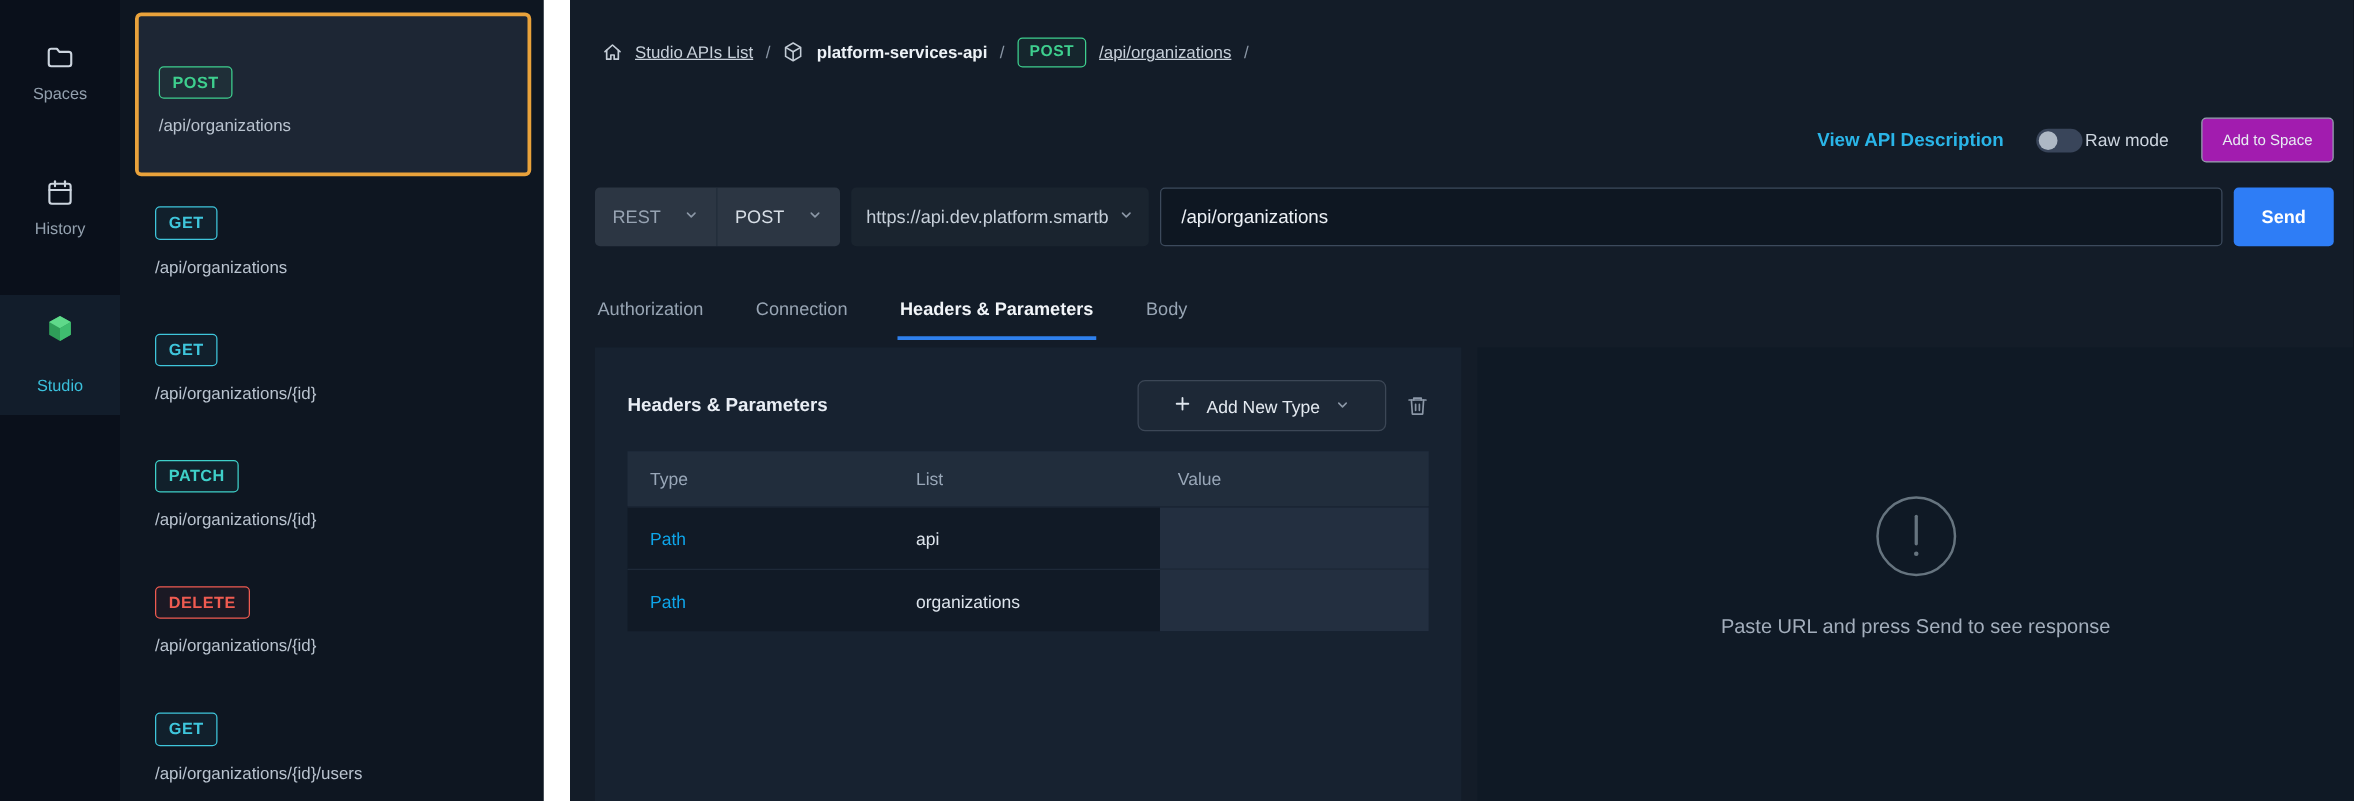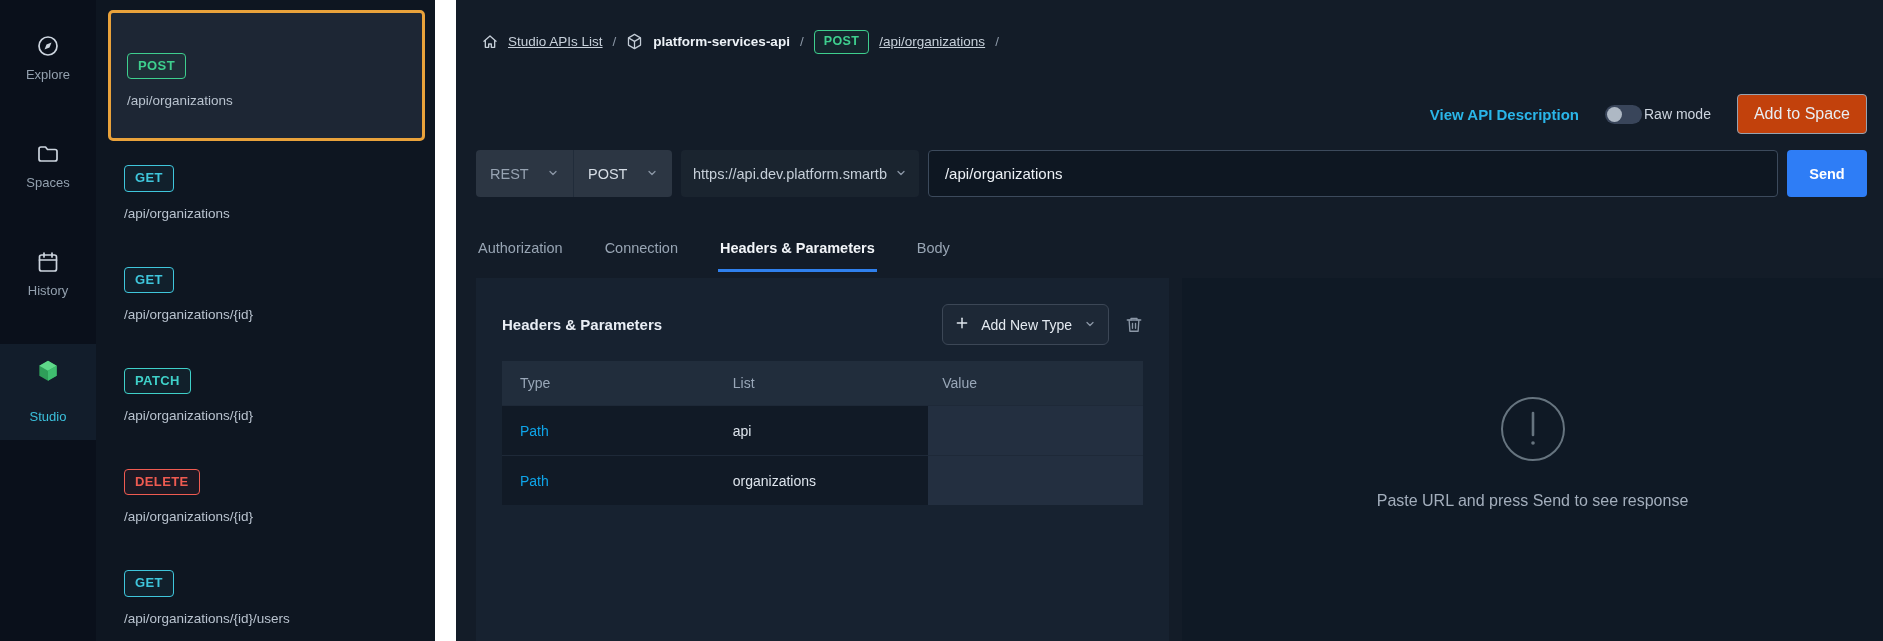--- a/index.html
+++ b/index.html
@@ -43,42 +43,42 @@
   .crumb-strong { font-weight:bold; color:#edf2f7; }
   .crumb-icon { display:flex; align-items:center; }
   .crumb-link { cursor:pointer;text-decoration:underline; }
 
   .controls { position:absolute; top:94px; right:16px; display:flex; align-items:center; gap:26px; }
   .link { color:#2ab5e8; font-weight:bold; font-size:15px; cursor:pointer; }
   .toggle-wrap { display:flex; align-items:center; gap:2px;justify-content:center; }
   .toggle { width:37px; height:19px; background:#39455a; border-radius:10px; position:relative; cursor:pointer; }
   .toggle-knob { position:absolute; left:2px; top:2px; width:15px; height:15px; border-radius:50%; background:#aeb8c4; }
   .toggle-label { font-size:14px; color:#cdd5df; }
-  .btn-outline { padding:10px 16px; border:1px solid #97a2b0; border-radius:4px; background:#c2410c; color:#e8edf3; font-size:16px; cursor:pointer; font-family:inherit; }
+  .btn-outline { padding:10px 16px; border:1px solid #97a2b0; border-radius:4px; background:#a21caf; color:#e8edf3; font-size:12px; cursor:pointer; font-family:inherit; }
 
   .request-row { position:absolute; left:20px; right:16px; top:150px; height:47px; display:flex; align-items:stretch; gap:9px; }
   .dd-group { display:flex; background:#2c3643; border-radius:4px; overflow:hidden; flex:0 0 auto; }
   .dd { width:98px; display:flex; align-items:center; justify-content:space-between; padding:0 14px; font-size:14.5px; cursor:pointer; }
   .dd-protocol { color:#97a3b2; border-right:1px solid #212c3a; }
   .dd-method { color:#d7dee6; }
   .url-select { flex:0 0 237px; background:#1a242f; border-radius:4px; display:flex; align-items:center; gap:8px; padding:0 12px; cursor:pointer; }
   .url-text { flex:1; font-size:14.5px; color:#c6cfd9; white-space:nowrap; overflow:hidden; }
   .path-input { flex:1; background:#0e1722; border:1px solid #3c4a5c; border-radius:4px; color:#edf1f6; font-size:15px; padding:0 16px; font-family:inherit; outline:none; }
   .send-btn { flex:0 0 80px; background:#2e7df6; border:none; border-radius:4px; color:#fff; font-size:14.5px; font-weight:bold; cursor:pointer; font-family:inherit; }
 
   .tabs { position:absolute; left:20px; top:232px; display:flex; gap:38px; }
   .tab { font-size:14.5px; color:#98a5b4; padding:8px 2px 13px; cursor:pointer; }
   .tab.active { color:#f2f5f9; font-weight:bold; border-bottom:3px solid #2f80ed; }
 
   .content { position:absolute; left:20px; right:0; top:278px; bottom:0; display:flex; gap:13px; }
   .panel { flex:0 0 693px; background:#172230; padding:26px 26px 0; }
   .panel-head { display:flex; align-items:center; justify-content:space-between; }
   .panel-title { font-size:15px; font-weight:bold; color:#e9eef5; }
   .panel-actions { display:flex; align-items:center; gap:16px; }
-  .add-btn { display:flex; align-items:center; gap:12px; padding:11px 12px; background:#1d2836; border:1px solid #3c4756; border-radius:6px; color:#e4eaf1; font-size:14px; cursor:pointer; font-family:inherit; }
+  .add-btn { display:flex; align-items:center; gap:12px; padding:11px 28px; background:#1d2836; border:1px solid #3c4756; border-radius:6px; color:#e4eaf1; font-size:14px; cursor:pointer; font-family:inherit; }
   .icon-btn { display:flex; cursor:pointer; }
 
   .param-table { margin-top:16px; }
   .t-row { display:flex; align-items:stretch; }
   .t-head { background:#212d3c; height:44px; color:#99a7b8; font-size:14px; }
   .t-body-row { background:#111a26; border-top:1px solid #1e2938; height:50px; }
   .t-col { display:flex; align-items:center; }
   .t-col-type  { width:36%;   padding-left:18px; }
   .t-col-name  { width:30.5%; }
   .t-col-value { width:33.5%; padding-left:14px; }
@@ -88,29 +88,20 @@
 
   .response { flex:1; background:#0f1925; display:flex; flex-direction:column; align-items:center; padding-top:118px; }
   .resp-msg { margin-top:26px; font-size:16px; color:#a3aebc; }
 </style>
 </head>
 <body>
 
 <div class="app">
 
   <nav class="rail">
-    <div class="rail-item">
-      <span class="rail-icon">
-        <svg width="24" height="24" viewBox="0 0 24 24" fill="none" stroke="#cdd5df" stroke-width="1.7">
-            <circle cx="12" cy="12" r="9"></circle>
-            <path d="M15.5 8.5l-2 5-5 2 2-5 5-2z" fill="#cdd5df" stroke="none"></path>
-          </svg>
-      </span>
-      <span class="rail-label">Explore</span>
-    </div>
     <div class="rail-item">
       <span class="rail-icon">
         <svg width="24" height="24" viewBox="0 0 24 24" fill="none" stroke="#cdd5df" stroke-width="1.7" stroke-linejoin="round">
             <path d="M3 7a2 2 0 012-2h4.5l2 2.5H19a2 2 0 012 2V17a2 2 0 01-2 2H5a2 2 0 01-2-2V7z"></path>
           </svg>
       </span>
       <span class="rail-label">Spaces</span>
     </div>
     <div class="rail-item">
       <span class="rail-icon">

